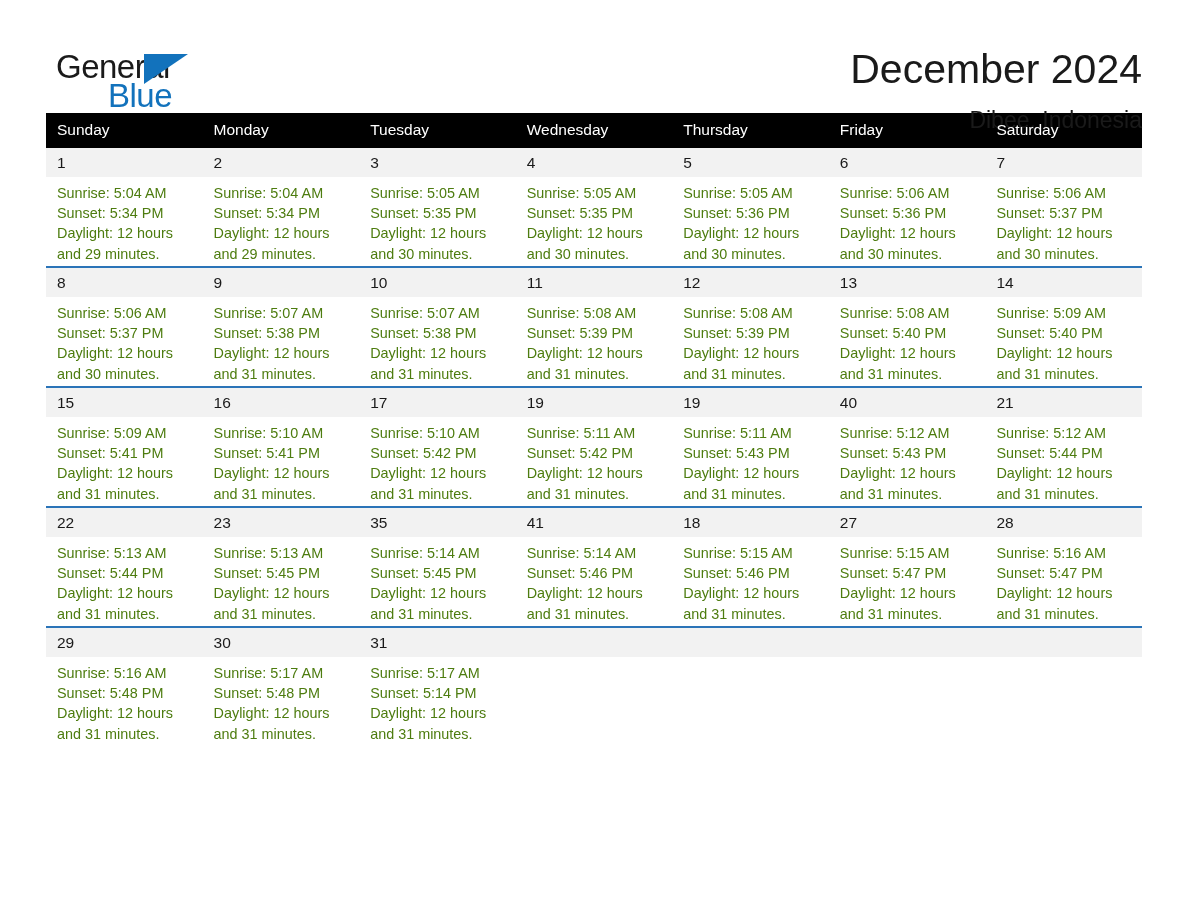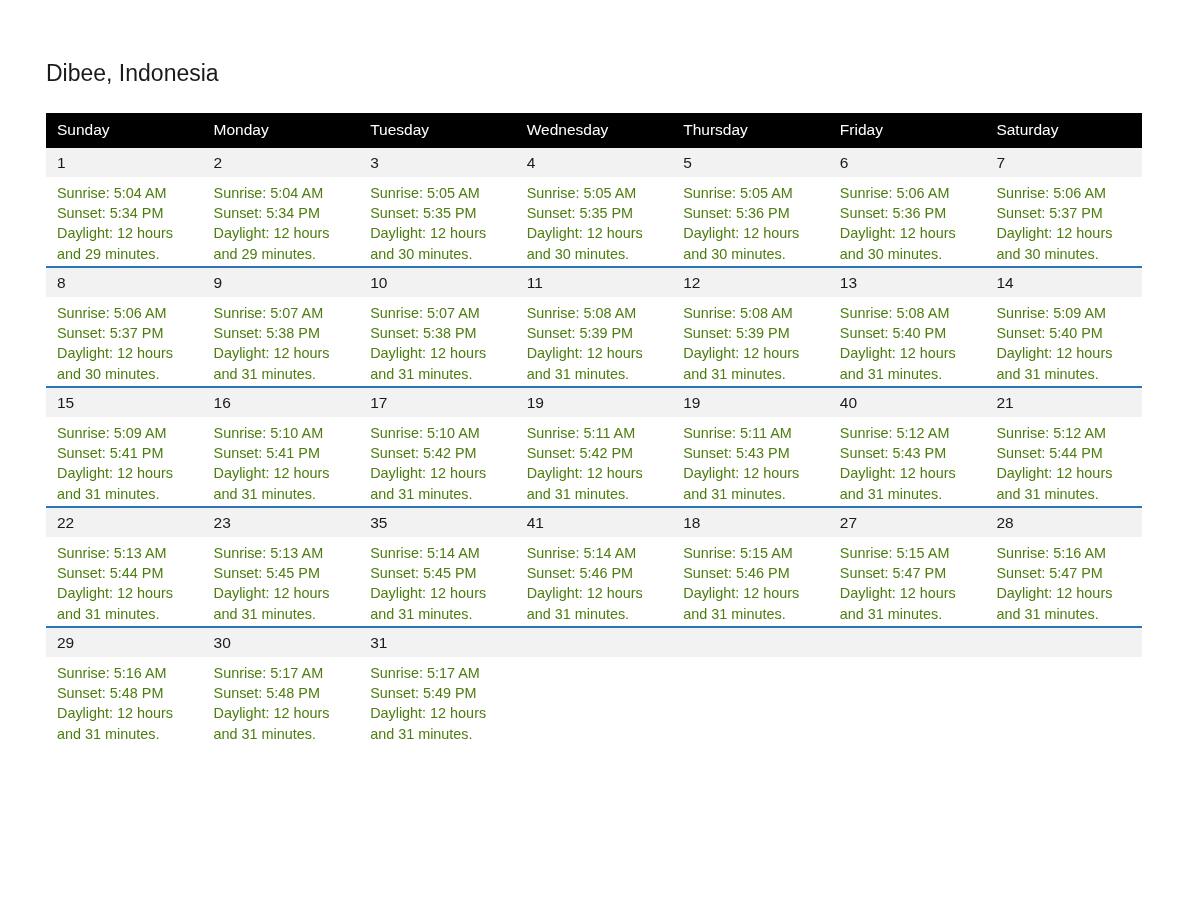--- a/index.html
+++ b/index.html
@@ -133,22 +133,28 @@
     white-space: normal;
   }
 </style>
 </head>
 <body>
 
 <div class="page">
 
   <div class="top">
 
+    <div class="logo">
+      <span class="logo-general">General</span>
+      <span class="logo-tri"></span>
+      <span class="logo-blue">Blue</span>
+    </div>
 
     <div class="titles">
+      <div class="month-title">December 2024</div>
       <div class="location">Dibee, Indonesia</div>
     </div>
 
   </div>
 
   <table class="calendar">
     <thead>
       <tr>
         <th>Sunday</th>
         <th>Monday</th>
@@ -467,21 +473,21 @@
                 <div>Sunset: 5:48 PM</div>
                 <div class="wrap">Daylight: 12 hours and 31 minutes.</div>
               </div>
             </div>
           </td>
           <td>
             <div class="cell">
               <div class="daynum">31</div>
               <div class="info">
                 <div>Sunrise: 5:17 AM</div>
-                <div>Sunset: 5:49 PM</div>
+                <div>Sunset: 5:14 PM</div>
                 <div class="wrap">Daylight: 12 hours and 31 minutes.</div>
               </div>
             </div>
           </td>
           <td>
             <div class="cell empty">
               <div class="daynum"></div>
             </div>
           </td>
           <td>

